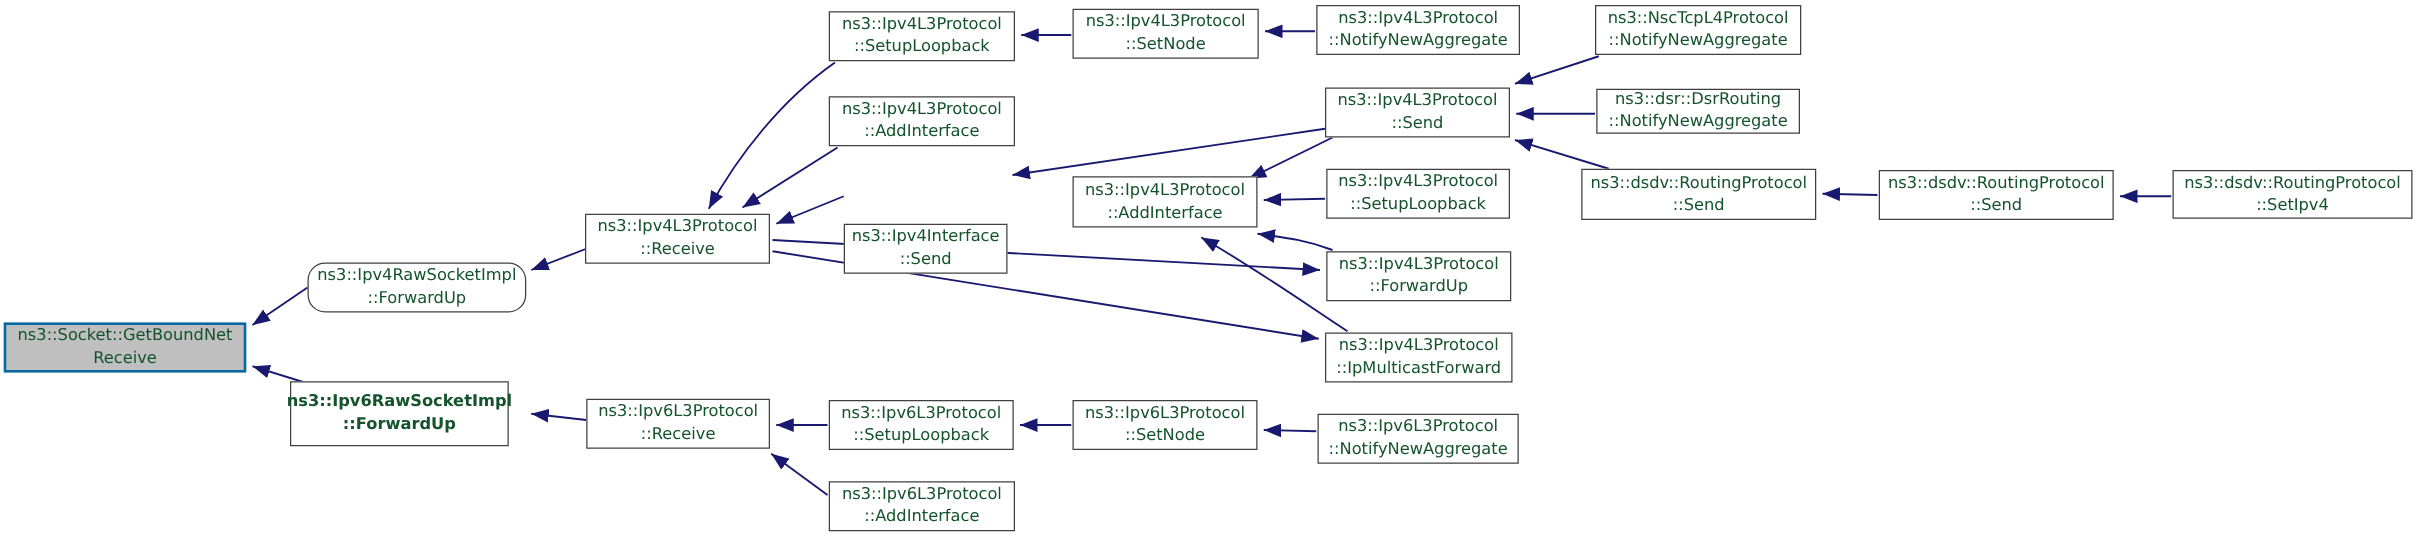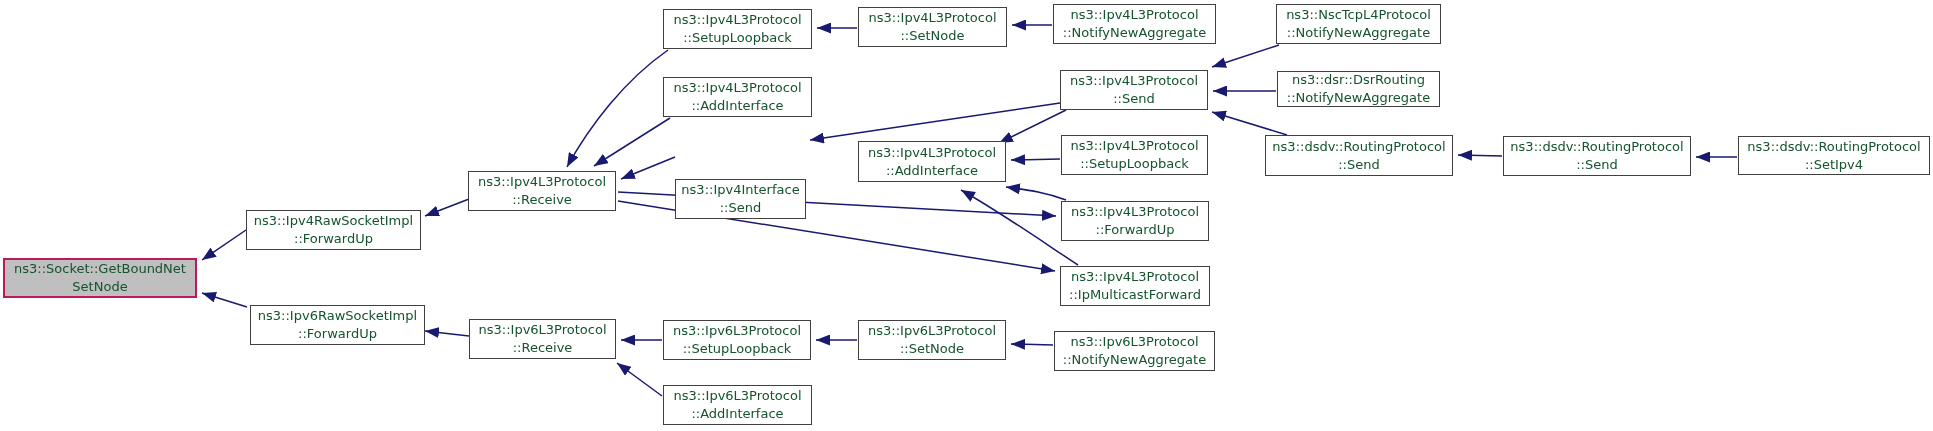--- a/index.html
+++ b/index.html
@@ -16,21 +16,21 @@
     box-sizing:border-box;
     border:1px solid #404040;
     background:#ffffff;
     color:#14532d;
     display:flex;flex-direction:column;justify-content:center;align-items:center;
     font-size:13px;line-height:18px;
     text-align:center;white-space:nowrap;
     cursor:pointer;
   }
   .gnode.root{
-    border:2px solid #be185d;
+    border:2px solid #0369a1;
     background:#bfbfbf;
     cursor:default;
   }
   .gnode span{display:block;}
 </style>
 </head>
 <body>
 
 <div class="canvas">
   <svg id="edge-layer" xmlns="http://www.w3.org/2000/svg" viewBox="0 0 1933 431">
@@ -63,27 +63,27 @@
         <path d="M 1737,157 L 1696,157" fill="none" stroke="#191970" stroke-width="1.5" marker-end="url(#arrowhead)"></path>
         <path d="M 662,340 L 621,340" fill="none" stroke="#191970" stroke-width="1.5" marker-end="url(#arrowhead)"></path>
         <path d="M 662,396 L 617,363" fill="none" stroke="#191970" stroke-width="1.5" marker-end="url(#arrowhead)"></path>
         <path d="M 857,340 L 816,340" fill="none" stroke="#191970" stroke-width="1.5" marker-end="url(#arrowhead)"></path>
         <path d="M 1053,345 L 1011,344" fill="none" stroke="#191970" stroke-width="1.5" marker-end="url(#arrowhead)"></path>
       </g>
   </svg>
   <div id="node-layer">
       <div class="gnode root" style="left: 3px; top: 258px; width: 194px; height: 40px;">
         <span>ns3::Socket::GetBoundNet</span>
-        <span>SetNode</span>
+        <span>Receive</span>
       </div>
-      <div class="gnode" style="left: 246px; top: 210px; width: 175px; height: 40px;">
+      <div class="gnode" style="left: 246px; top: 210px; width: 175px; height: 40px; border-radius: 14px;">
         <span>ns3::Ipv4RawSocketImpl</span>
         <span>::ForwardUp</span>
       </div>
-      <div class="gnode" style="left: 250px; top: 305px; width: 175px; height: 40px;">
+      <div class="gnode" style="left: 232px; top: 305px; width: 175px; height: 52px; font-weight: bold;">
         <span>ns3::Ipv6RawSocketImpl</span>
         <span>::ForwardUp</span>
       </div>
       <div class="gnode" style="left: 468px; top: 171px; width: 148px; height: 40px;">
         <span>ns3::Ipv4L3Protocol</span>
         <span>::Receive</span>
       </div>
       <div class="gnode" style="left: 469px; top: 319px; width: 147px; height: 40px;">
         <span>ns3::Ipv6L3Protocol</span>
         <span>::Receive</span>

